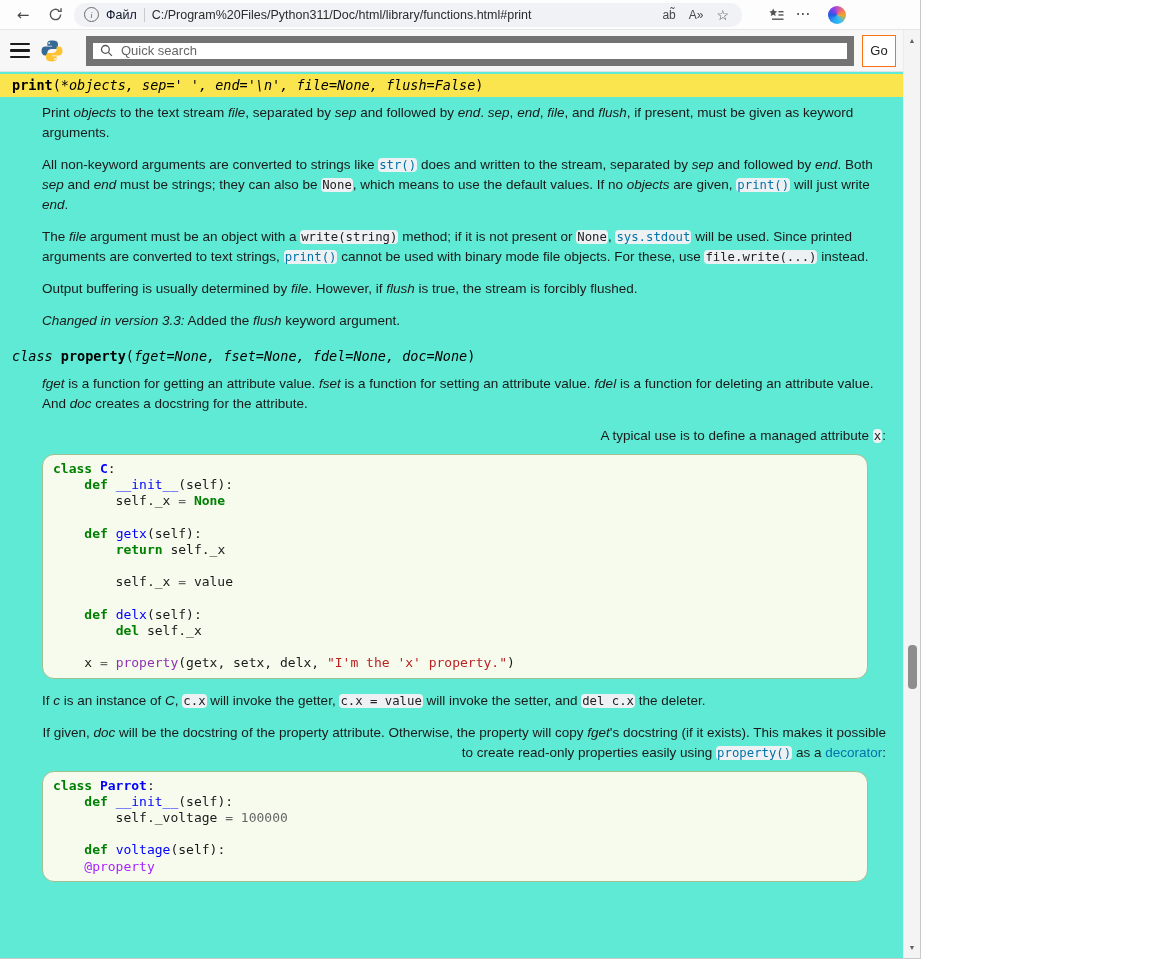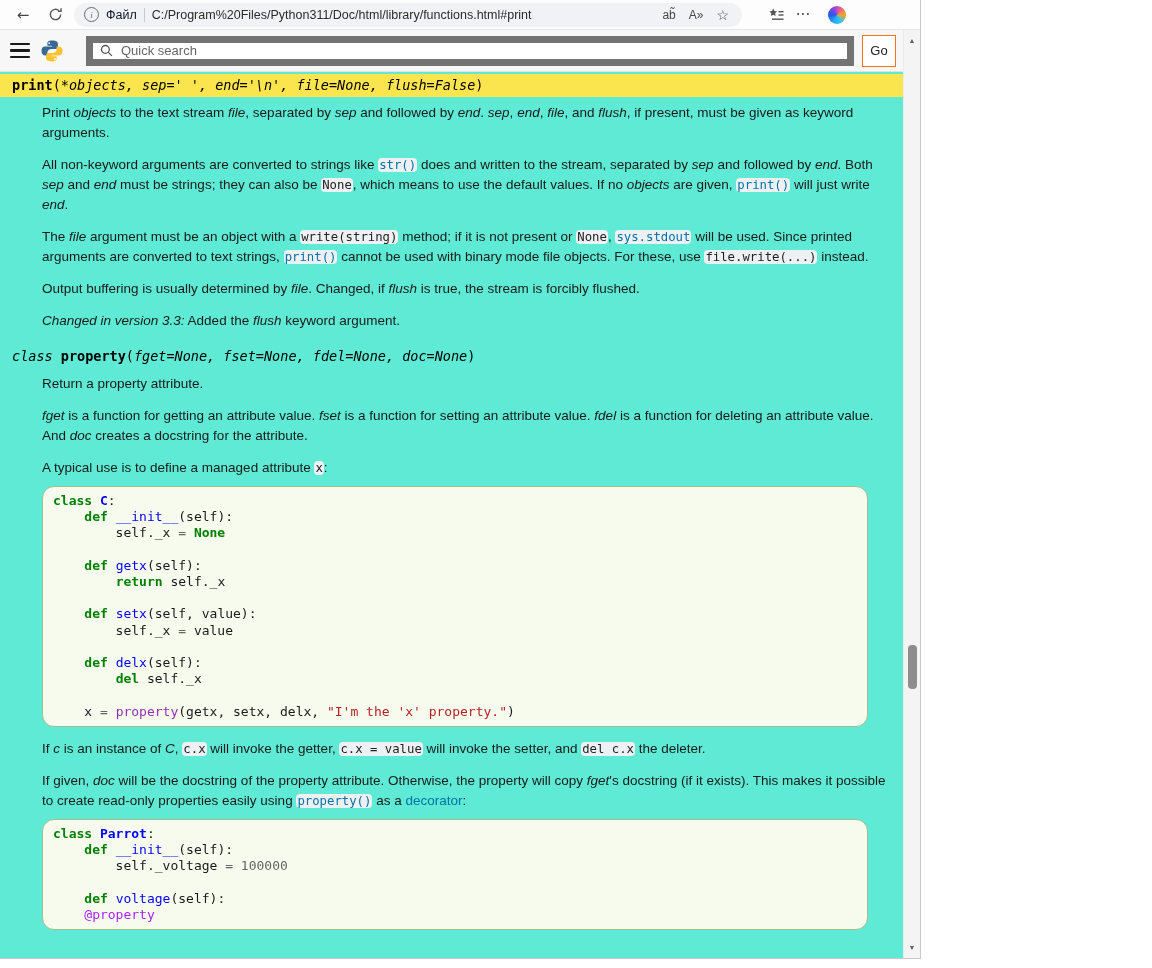--- a/index.html
+++ b/index.html
@@ -87,21 +87,21 @@
     font-size:13.5px;color:#1a1a1a;padding-top:2px;box-sizing:border-box;
   }
   dl{margin:0;}
   dt.sig{
     font-family:"DejaVu Sans Mono",monospace;font-size:13.5px;line-height:17px;
     padding:3px 0 3px 12px;white-space:nowrap;color:#000;
   }
   dt.highlight{background:var(--highlight);}
   dd{margin:6px 18px 14px 42px;line-height:20px;}
   dd p{margin:0 0 12px 0;}
-  dd p.attached{margin-bottom:6px;}
+  dd p.attached{margin-bottom:6px;text-align:right;}
   .seg-em{font-style:italic;}
   .seg-sig-name{font-weight:bold;color:#000;}
   .seg-code,.seg-codelink{
     font-family:"DejaVu Sans Mono",monospace;font-size:12.3px;background:var(--inline_code_bg);
     color:#222;padding:0 1px;border-radius:4px;
   }
   .seg-codelink{color:var(--link);}
   .seg-link{color:var(--link);cursor:pointer;}
   .codeblock{
     margin:8px 18px 12px 0;border:1px solid var(--codeblock_border);
@@ -177,38 +177,36 @@
     <button class="gobtn">Go</button>
   </div>
 
   <div class="content">
     <dl>
       <dt class="sig highlight"><span class="seg-sig-name">print</span><span class="seg-plain">(</span><em class="seg-em">*objects, sep=' ', end='\n', file=None, flush=False</em><span class="seg-plain">)</span></dt>
       <dd>
         <p><span class="seg-plain">Print </span><em class="seg-em">objects</em><span class="seg-plain"> to the text stream </span><em class="seg-em">file</em><span class="seg-plain">, separated by </span><em class="seg-em">sep</em><span class="seg-plain"> and followed by </span><em class="seg-em">end</em><span class="seg-plain">. </span><em class="seg-em">sep</em><span class="seg-plain">, </span><em class="seg-em">end</em><span class="seg-plain">, </span><em class="seg-em">file</em><span class="seg-plain">, and </span><em class="seg-em">flush</em><span class="seg-plain">, if present, must be given as keyword arguments.</span></p>
         <p><span class="seg-plain">All non-keyword arguments are converted to strings like </span><span class="seg-codelink">str()</span><span class="seg-plain"> does and written to the stream, separated by </span><em class="seg-em">sep</em><span class="seg-plain"> and followed by </span><em class="seg-em">end</em><span class="seg-plain">. Both </span><em class="seg-em">sep</em><span class="seg-plain"> and </span><em class="seg-em">end</em><span class="seg-plain"> must be strings; they can also be </span><span class="seg-code">None</span><span class="seg-plain">, which means to use the default values. If no </span><em class="seg-em">objects</em><span class="seg-plain"> are given, </span><span class="seg-codelink">print()</span><span class="seg-plain"> will just write </span><em class="seg-em">end</em><span class="seg-plain">.</span></p>
         <p><span class="seg-plain">The </span><em class="seg-em">file</em><span class="seg-plain"> argument must be an object with a </span><span class="seg-code">write(string)</span><span class="seg-plain"> method; if it is not present or </span><span class="seg-code">None</span><span class="seg-plain">, </span><span class="seg-codelink">sys.stdout</span><span class="seg-plain"> will be used. Since printed arguments are converted to text strings, </span><span class="seg-codelink">print()</span><span class="seg-plain"> cannot be used with binary mode file objects. For these, use </span><span class="seg-code">file.write(...)</span><span class="seg-plain"> instead.</span></p>
-        <p><span class="seg-plain">Output buffering is usually determined by </span><em class="seg-em">file</em><span class="seg-plain">. Changed, if </span><em class="seg-em">flush</em><span class="seg-plain"> is true, the stream is forcibly flushed.</span></p>
+        <p><span class="seg-plain">Output buffering is usually determined by </span><em class="seg-em">file</em><span class="seg-plain">. However, if </span><em class="seg-em">flush</em><span class="seg-plain"> is true, the stream is forcibly flushed.</span></p>
         <p><em class="seg-em">Changed in version 3.3:</em><span class="seg-plain"> Added the </span><em class="seg-em">flush</em><span class="seg-plain"> keyword argument.</span></p>
       </dd>
 
       <dt class="sig"><em class="seg-em">class </em><span class="seg-sig-name">property</span><span class="seg-plain">(</span><em class="seg-em">fget=None, fset=None, fdel=None, doc=None</em><span class="seg-plain">)</span></dt>
       <dd>
-        <p><span class="seg-plain">Return a property attribute.</span></p>
         <p><em class="seg-em">fget</em><span class="seg-plain"> is a function for getting an attribute value. </span><em class="seg-em">fset</em><span class="seg-plain"> is a function for setting an attribute value. </span><em class="seg-em">fdel</em><span class="seg-plain"> is a function for deleting an attribute value. And </span><em class="seg-em">doc</em><span class="seg-plain"> creates a docstring for the attribute.</span></p>
         <p class="attached"><span class="seg-plain">A typical use is to define a managed attribute </span><span class="seg-code">x</span><span class="seg-plain">:</span></p>
         <div class="codeblock">
             <div class="cline"><span class="tok-k">class</span><span> </span><span class="tok-nc">C</span><span>:</span></div>
             <div class="cline"><span>    </span><span class="tok-k">def</span><span> </span><span class="tok-nf">__init__</span><span>(self):</span></div>
             <div class="cline"><span>        self._x </span><span class="tok-o">=</span><span> </span><span class="tok-k">None</span></div>
             <div class="cline">&nbsp;</div>
             <div class="cline"><span>    </span><span class="tok-k">def</span><span> </span><span class="tok-nf">getx</span><span>(self):</span></div>
             <div class="cline"><span>        </span><span class="tok-k">return</span><span> self._x</span></div>
             <div class="cline">&nbsp;</div>
-            <div class="cline"><span>    </span><span class="tok-k">def</span><span> </span><span class="tok-nf">setx</span><span>(self, value):</span></div>
             <div class="cline"><span>        self._x </span><span class="tok-o">=</span><span> value</span></div>
             <div class="cline">&nbsp;</div>
             <div class="cline"><span>    </span><span class="tok-k">def</span><span> </span><span class="tok-nf">delx</span><span>(self):</span></div>
             <div class="cline"><span>        </span><span class="tok-k">del</span><span> self._x</span></div>
             <div class="cline">&nbsp;</div>
             <div class="cline"><span>    x </span><span class="tok-o">=</span><span> </span><span class="tok-nb">property</span><span>(getx, setx, delx, </span><span class="tok-s">"I'm the 'x' property."</span><span>)</span></div>
           </div>
         <p><span class="seg-plain">If </span><em class="seg-em">c</em><span class="seg-plain"> is an instance of </span><em class="seg-em">C</em><span class="seg-plain">, </span><span class="seg-code">c.x</span><span class="seg-plain"> will invoke the getter, </span><span class="seg-code">c.x = value</span><span class="seg-plain"> will invoke the setter, and </span><span class="seg-code">del c.x</span><span class="seg-plain"> the deleter.</span></p>
         <p class="attached"><span class="seg-plain">If given, </span><em class="seg-em">doc</em><span class="seg-plain"> will be the docstring of the property attribute. Otherwise, the property will copy </span><em class="seg-em">fget</em><span class="seg-plain">'s docstring (if it exists). This makes it possible to create read-only properties easily using </span><span class="seg-codelink">property()</span><span class="seg-plain"> as a </span><span class="seg-link">decorator</span><span class="seg-plain">:</span></p>
         <div class="codeblock">

